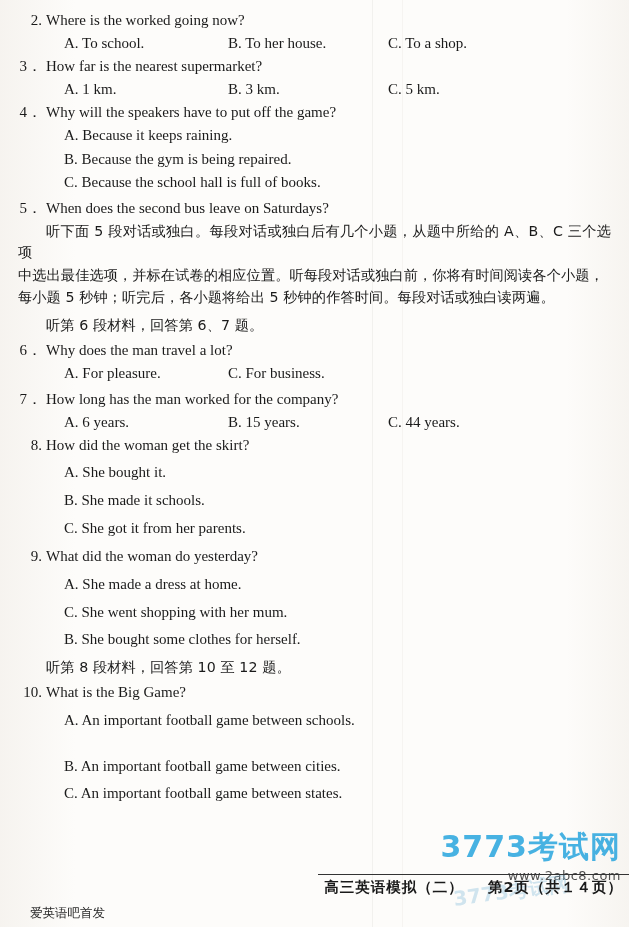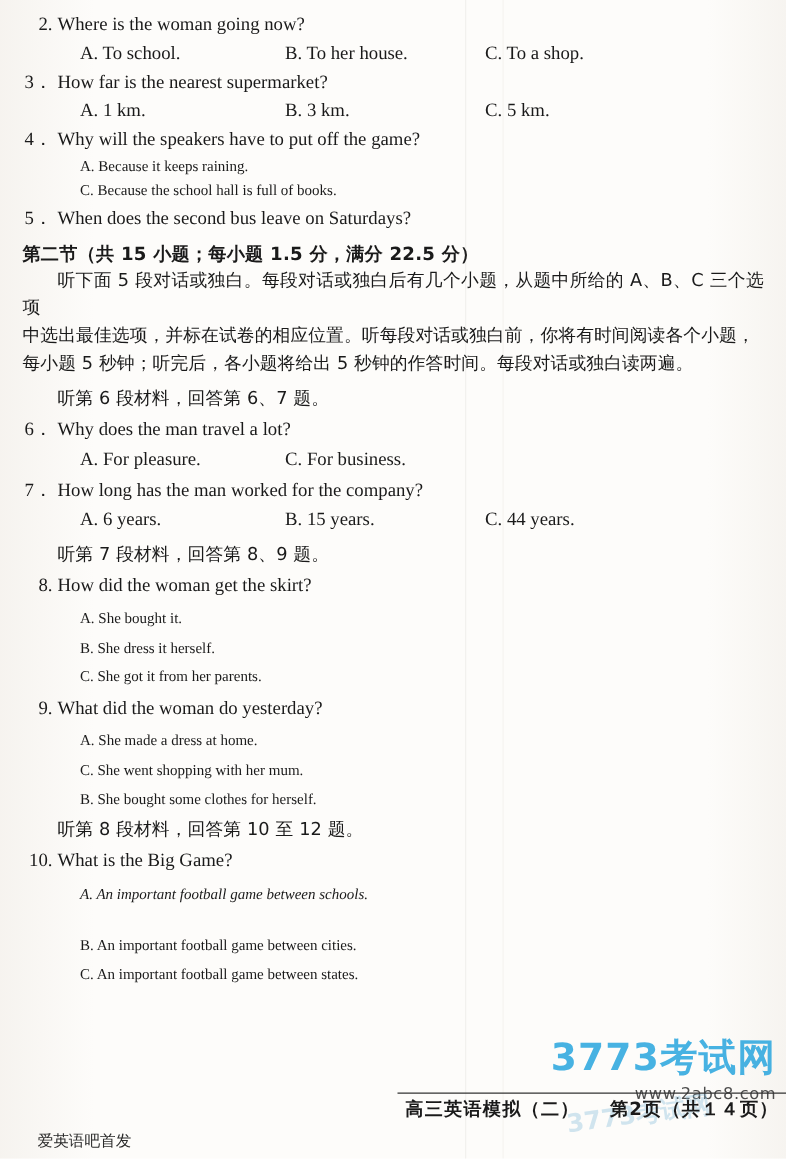--- a/index.html
+++ b/index.html
@@ -60,21 +60,21 @@
     font-size: 15px;
     line-height: 1.5;
     margin: 0 0 1px 0;
     white-space: nowrap;
   }
   .opt-a { width: 210px; padding-left: 46px; box-sizing: border-box; }
   .opt-b { width: 160px; }
   .opt-c { }
   .opt-stack {
     padding-left: 46px;
-    font-size: 12px;
+    font-size: 15px;
     line-height: 1.52;
     margin: 0 0 1px 0;
     white-space: nowrap;
   }
   .section-head {
     font-family: "DejaVu Sans", sans-serif;
     font-weight: bold;
     font-size: 14.5px;
     margin: 7px 0 2px 0;
     letter-spacing: 0.2px;
@@ -162,21 +162,21 @@
 <body>
 
 <div class="page">
 
   <div class="scan-band" style="left:372px;"></div>
   <div class="scan-band" style="left:402px;opacity:.7;"></div>
 
   <div class="q">
     <div class="qline">
       <span class="qnum">2.</span>
-      <span class="qtext">Where is the woman going now?</span>
+      <span class="qtext">Where is the worked going now?</span>
     </div>
   </div>
   <div class="opts">
     <span class="opt-a">A. To school.</span>
     <span class="opt-b">B. To her house.</span>
     <span class="opt-c">C. To a shop.</span>
   </div>
 
   <div class="q">
     <div class="qline">
@@ -190,30 +190,30 @@
     <span class="opt-c">C. 5 km.</span>
   </div>
 
   <div class="q">
     <div class="qline">
       <span class="qnum">4．</span>
       <span class="qtext">Why will the speakers have to put off the game?</span>
     </div>
   </div>
   <div class="opt-stack">A. Because it keeps raining.</div>
+  <div class="opt-stack">B. Because the gym is being repaired.</div>
   <div class="opt-stack">C. Because the school hall is full of books.</div>
 
   <div class="q" style="margin-top:4px;">
     <div class="qline">
       <span class="qnum">5．</span>
       <span class="qtext">When does the second bus leave on Saturdays?</span>
     </div>
   </div>
 
-  <div class="section-head">第二节（共 15 小题；每小题 1.5 分，满分 22.5 分）</div>
   <div class="cn-para cn-indent">听下面 5 段对话或独白。每段对话或独白后有几个小题，从题中所给的 A、B、C 三个选项</div>
   <div class="cn-para">中选出最佳选项，并标在试卷的相应位置。听每段对话或独白前，你将有时间阅读各个小题，</div>
   <div class="cn-para">每小题 5 秒钟；听完后，各小题将给出 5 秒钟的作答时间。每段对话或独白读两遍。</div>
 
   <div class="cn-mat">听第 6 段材料，回答第 6、7 题。</div>
 
   <div class="q">
     <div class="qline">
       <span class="qnum">6．</span>
       <span class="qtext">Why does the man travel a lot?</span>
@@ -229,51 +229,50 @@
       <span class="qnum">7．</span>
       <span class="qtext">How long has the man worked for the company?</span>
     </div>
   </div>
   <div class="opts">
     <span class="opt-a">A. 6 years.</span>
     <span class="opt-b">B. 15 years.</span>
     <span class="opt-c">C. 44 years.</span>
   </div>
 
-  <div class="cn-mat">听第 7 段材料，回答第 8、9 题。</div>
 
   <div class="q">
     <div class="qline">
       <span class="qnum">8.</span>
       <span class="qtext">How did the woman get the skirt?</span>
     </div>
   </div>
   <div class="opt-stack" style="margin-top:5px;">A. She bought it.</div>
-  <div class="opt-stack" style="margin-top:5px;">B. She dress it herself.</div>
+  <div class="opt-stack" style="margin-top:5px;">B. She made it schools.</div>
   <div class="opt-stack" style="margin-top:5px;">C. She got it from her parents.</div>
 
   <div class="q" style="margin-top:7px;">
     <div class="qline">
       <span class="qnum">9.</span>
       <span class="qtext">What did the woman do yesterday?</span>
     </div>
   </div>
   <div class="opt-stack" style="margin-top:5px;">A. She made a dress at home.</div>
   <div class="opt-stack" style="margin-top:5px;">C. She went shopping with her mum.</div>
   <div class="opt-stack" style="margin-top:5px;">B. She bought some clothes for herself.</div>
 
   <div class="cn-mat">听第 8 段材料，回答第 10 至 12 题。</div>
 
   <div class="q">
     <div class="qline">
       <span class="qnum">10.</span>
       <span class="qtext">What is the Big Game?</span>
     </div>
   </div>
-  <div class="opt-stack" style="margin-top:5px;font-style:italic;">A. An important football game between schools.</div>
+  <div class="opt-stack" style="margin-top:5px;">A. An important football game between schools.</div>
   <div class="opt-stack" style="margin-top:23px;">B. An important football game between cities.</div>
   <div class="opt-stack" style="margin-top:5px;">C. An important football game between states.</div>
 
   <div class="wm">
     <div class="wm-main">3773考试网</div>
     <div class="wm-sub">www.2abc8.com</div>
   </div>
   <div class="wm-ghost">3773考试网</div>
 
   <div class="footer">

